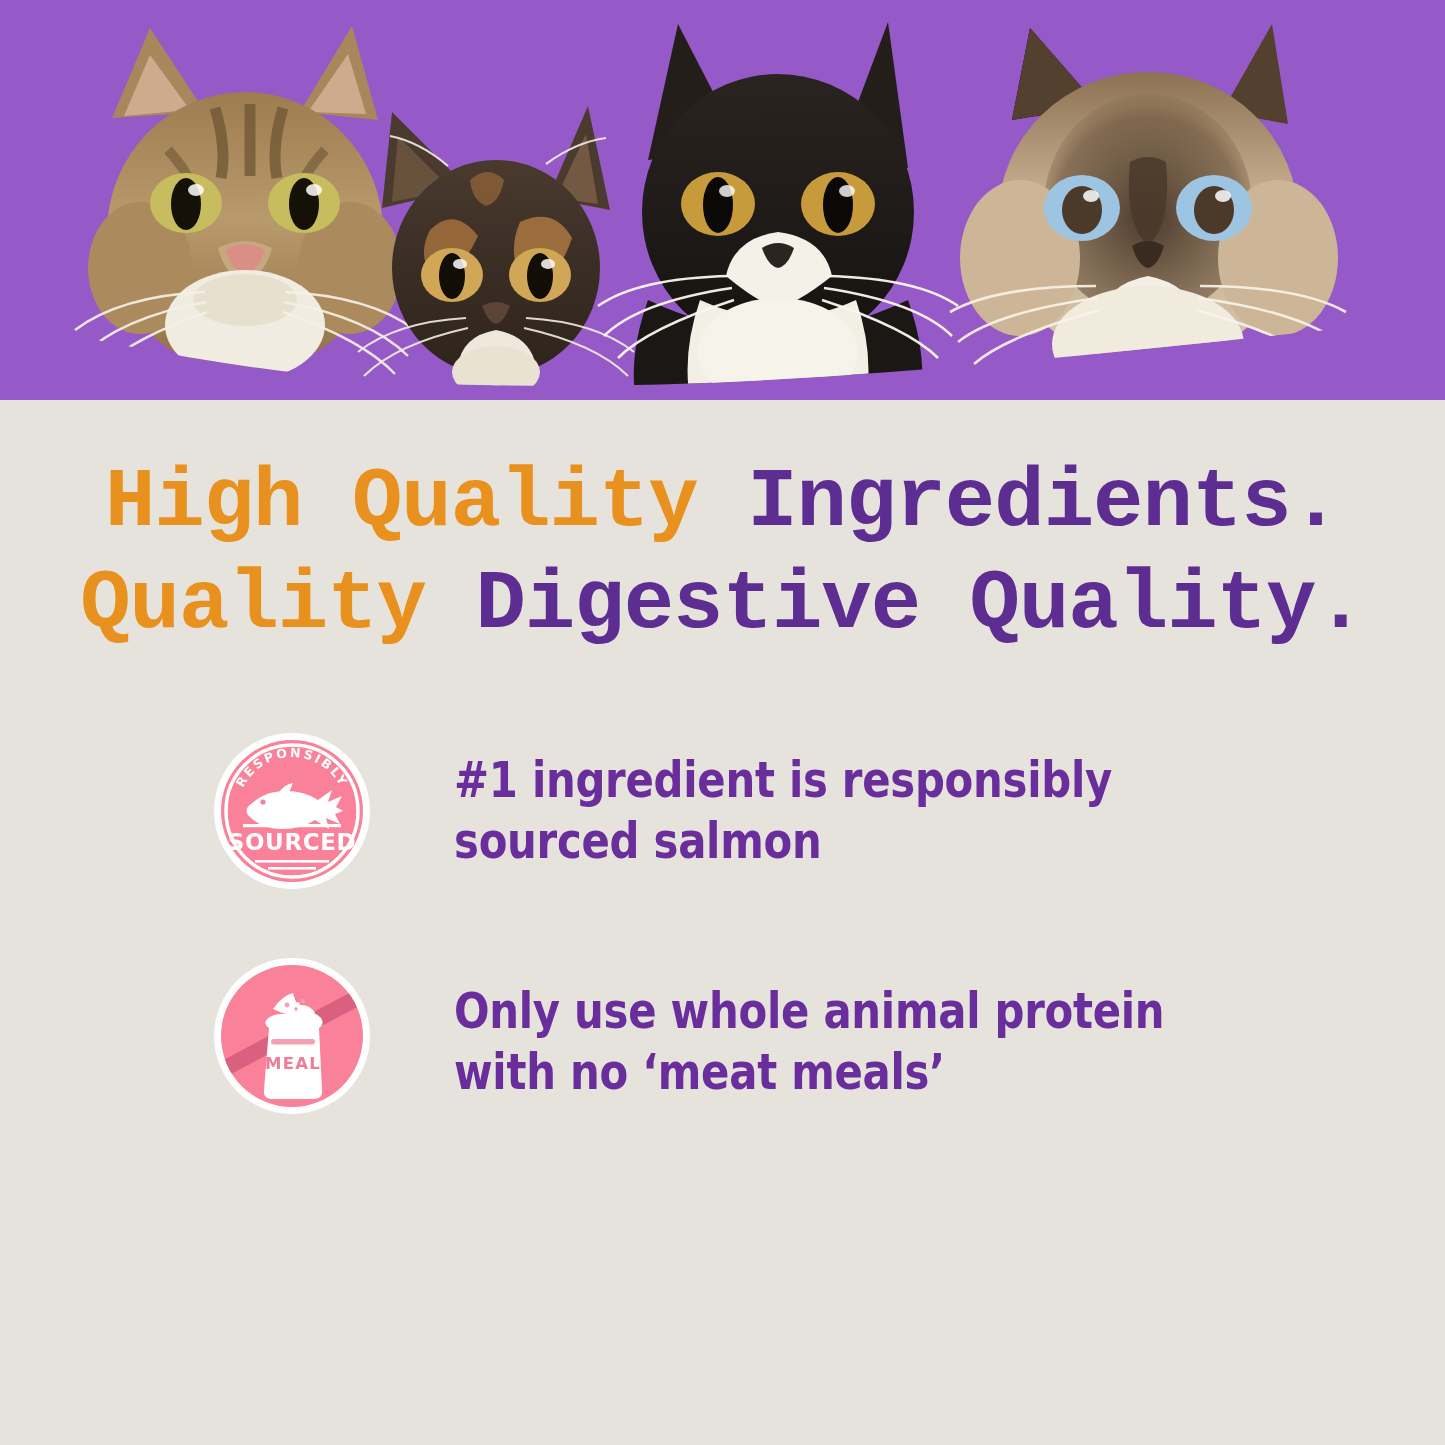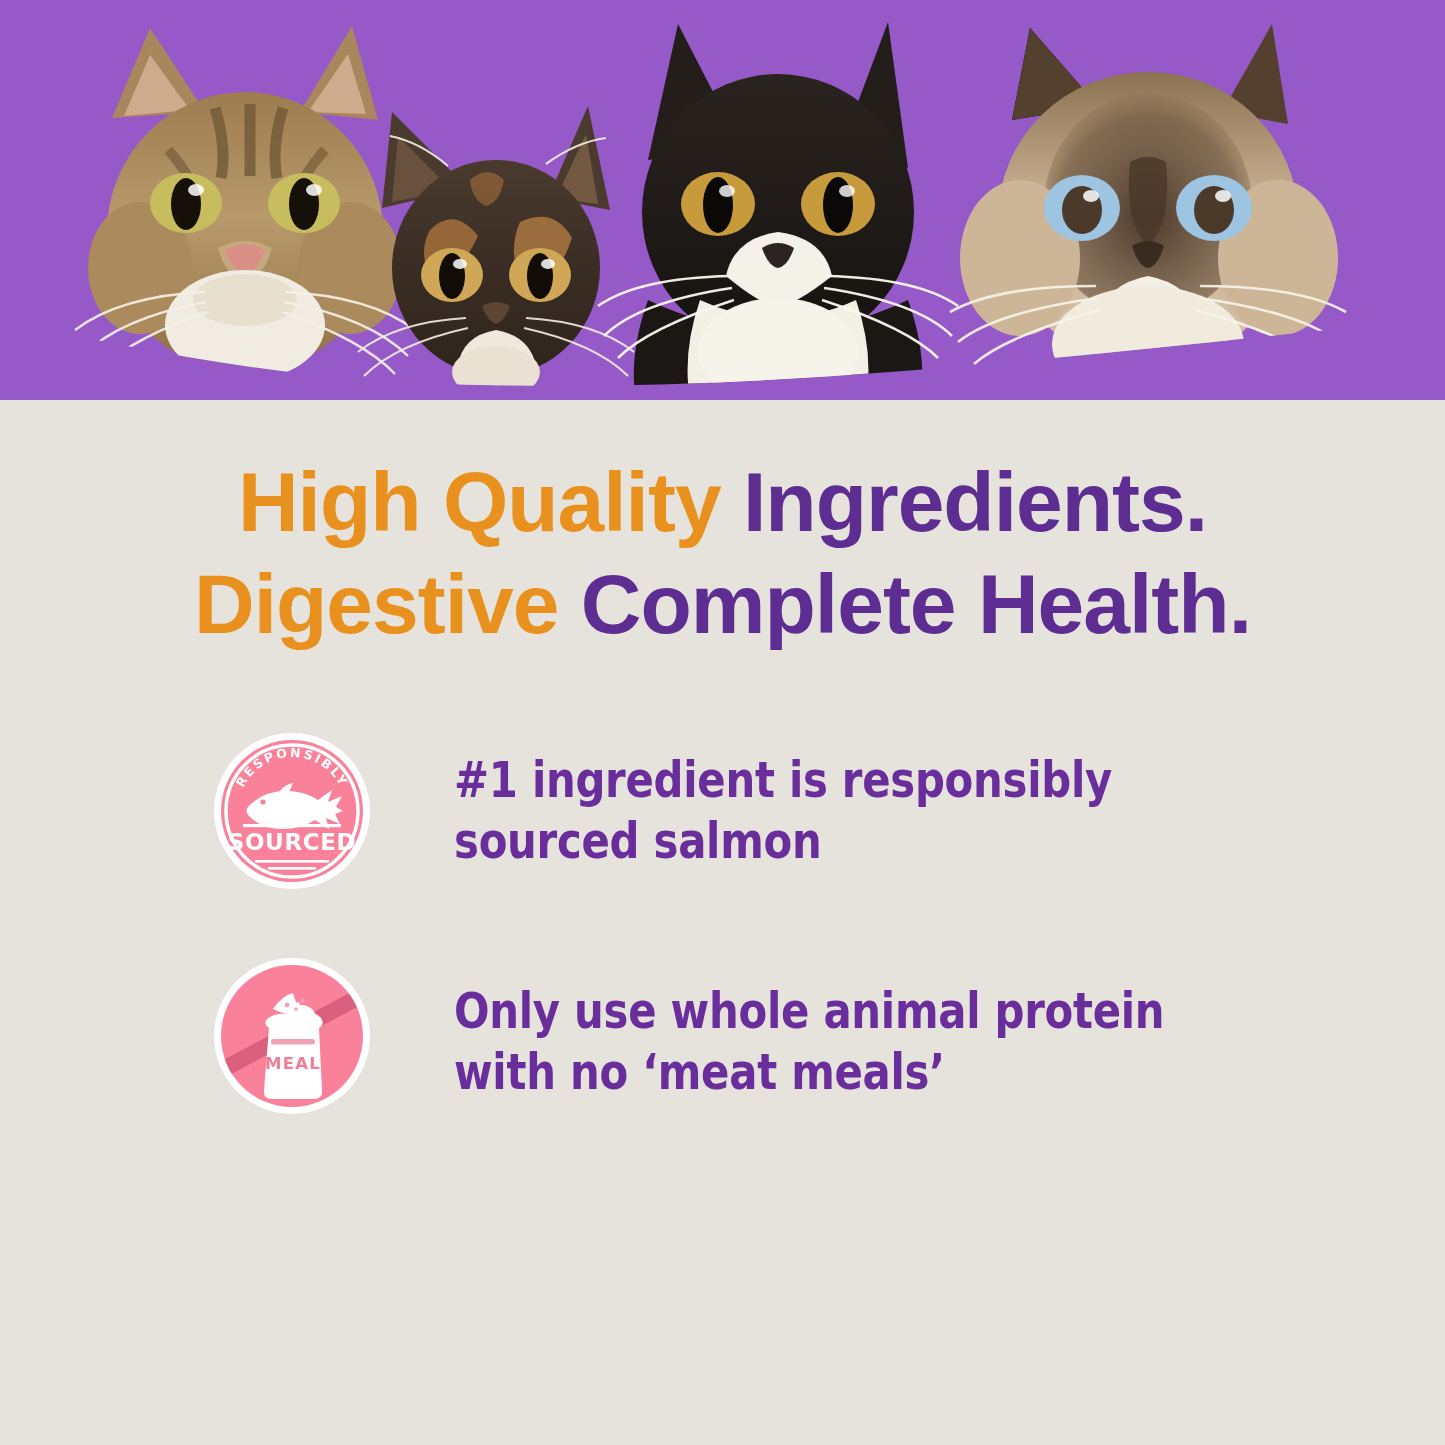--- a/index.html
+++ b/index.html
@@ -44,21 +44,21 @@
     display: block;
   }
 
   
   #headline {
     position: absolute;
     left: 0;
     top: 452px;
     width: 1445px;
     text-align: center;
-    font-family: Liberation Sans, sans-serif;
+    font-family: Liberation Mono, monospace;
     font-weight: bold;
     font-size: 84px;
     line-height: 1.21;
     letter-spacing: -1px;
     white-space: nowrap;
   }
 
   #headline .ln { display: block; }
 
   .hl-orange { color: #e8911f; }
@@ -299,22 +299,22 @@
       </g>
     </svg>
   </div>
 
   <h1 id="headline">
     <span class="ln">
       <span class="hl-orange">High Quality</span>
       <span class="hl-purple">Ingredients.</span>
     </span>
     <span class="ln">
-      <span class="hl-orange">Digestive</span>
-      <span class="hl-purple">Complete Health.</span>
+      <span class="hl-orange">Quality</span>
+      <span class="hl-purple">Digestive Quality.</span>
     </span>
   </h1>
 
   <div id="bullets">
 
     <div class="bullet-row row-1">
       <div class="badge-wrap">
         <svg viewBox="0 0 158 158">
           <defs>
             <path id="arcPath" d="M 79 79 m -54 0 a 54 54 0 0 1 108 0" fill="none"></path>

